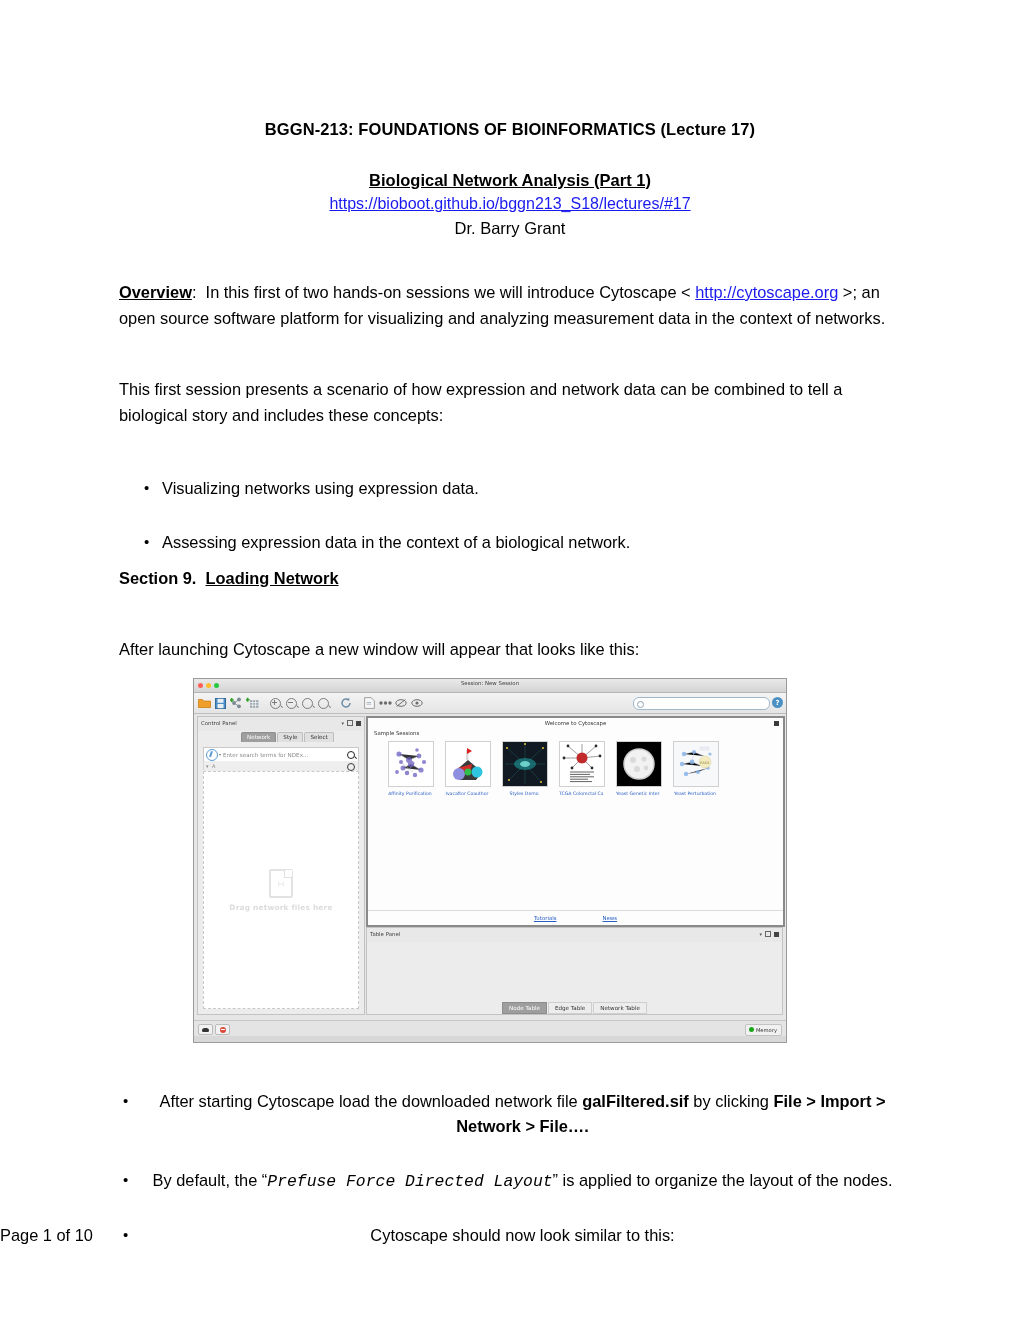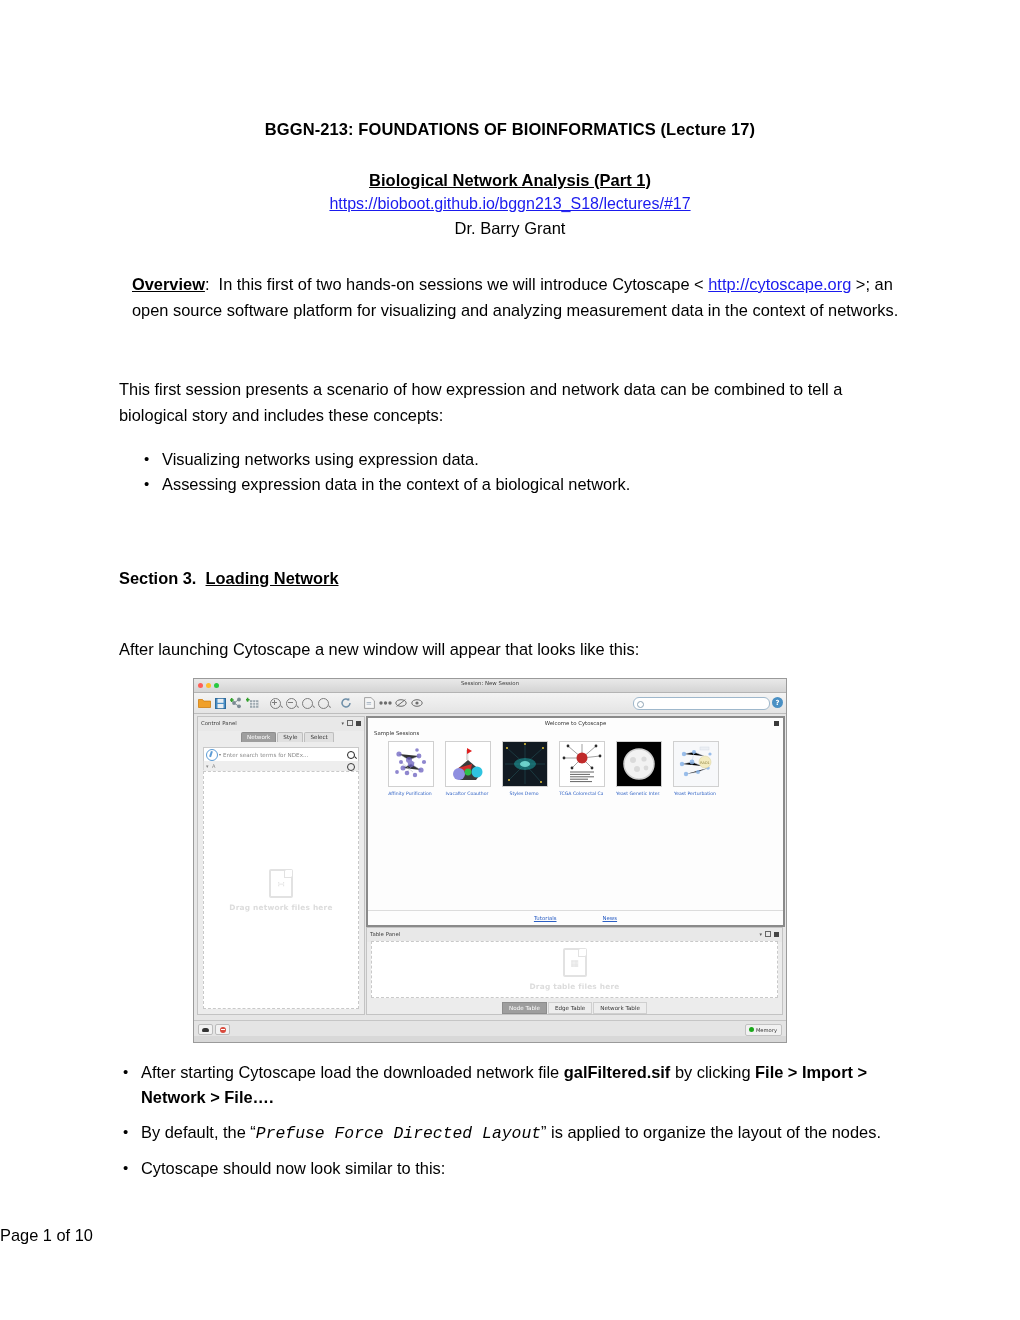--- a/index.html
+++ b/index.html
@@ -59,54 +59,55 @@
   }
 
   
   .body-text {
     position: absolute;
     left: 119px;
     width: 772px;
     font-size: 16.4px;
     line-height: 25.5px;
   }
-  .p-overview { top: 272px; margin-left: 13px; }
+  .p-overview { top: 280px; }
   .p-session  { top: 377px; }
   .bullets-top { top: 447px; left: 140px; width: 760px; }
   .p-section   { top: 566px; }
   .p-launch    { top: 637px; }
 
   .bold { font-weight: bold; }
   .bold-u { font-weight: bold; text-decoration: underline; }
   .lnk { color: #1a1aee; text-decoration: underline; }
   .ital { font-style: italic; font-family: Liberation Mono, monospace; }
 
   ul.bl {
     margin: 0; padding: 0; list-style: none;
   }
   ul.bl li {
     position: relative;
     padding-left: 22px;
     line-height: 25px;
+    margin-top: 29px;
   }
   ul.bl li::before {
     content: "\2022";
     position: absolute;
     left: 4px; top: -1px;
     font-size: 15px;
   }
 
   .bullets-bottom {
     position: absolute;
     left: 119px; top: 1060px;
     width: 785px;
     font-size: 16.4px;
     line-height: 25.5px;
   }
-  .bullets-bottom li { padding-left: 24px; margin-bottom: 10px; }
+  .bullets-bottom li { padding-left: 24px; margin-bottom: 10px; text-align: center; }
   .bullets-bottom li::before { left: 4px; }
 
   .footer {
     position: absolute;
     left: 0; top: 1226px;
     width: 902px;
     text-align: left;
     font-size: 16.4px;
   }
 
@@ -358,21 +359,21 @@
   <div class="body-text p-overview"><span class="bold-u">Overview</span><span>:</span>&nbsp; <span>In this first of two hands-on sessions we will introduce Cytoscape &lt; </span><a class="lnk" href="#">http://cytoscape.org</a><span> &gt;; an open source software platform for visualizing and analyzing measurement data in the context of networks.</span></div>
 
   <div class="body-text p-session">This first session presents a scenario of how expression and network data can be combined to tell a biological story and includes these concepts:</div>
 
   <ul class="bl body-text bullets-top">
     <li>Visualizing networks using expression data.</li>
     <li>Assessing expression data in the context of a biological network.</li>
   </ul>
 
   <div class="body-text p-section">
-    <div><span class="bold">Section 3.</span>&nbsp; <span class="bold-u">Loading Network</span></div>
+    <div><span class="bold">Section 9.</span>&nbsp; <span class="bold-u">Loading Network</span></div>
   </div>
 
   <div class="body-text p-launch">After launching Cytoscape a new window will appear that looks like this:</div>
 
   <div class="cyto">
 
     <div class="cy-titlebar">
       <div class="cy-lights">
         <span class="cy-light r"></span>
         <span class="cy-light y"></span>
@@ -653,26 +654,20 @@
       <div class="cy-table">
         <div class="panel-head">
           <span>Table Panel</span>
           <span class="panel-btns">
             <span class="pb">▾</span>
             <span class="pb-sq"></span>
             <span class="pb-x"></span>
           </span>
         </div>
 
-        <div class="dropzone-tbl">
-          <span class="dz-icon">
-            <span class="dz-glyph">▦</span>
-          </span>
-          <span class="dz-text">Drag table files here</span>
-        </div>
 
         <div class="tbl-tabs">
           <span class="tbl-tab sel">Node Table</span>
           <span class="tbl-tab">Edge Table</span>
           <span class="tbl-tab">Network Table</span>
         </div>
       </div>
 
       <div class="cy-status">
         <span class="st-btn st-cloud">

